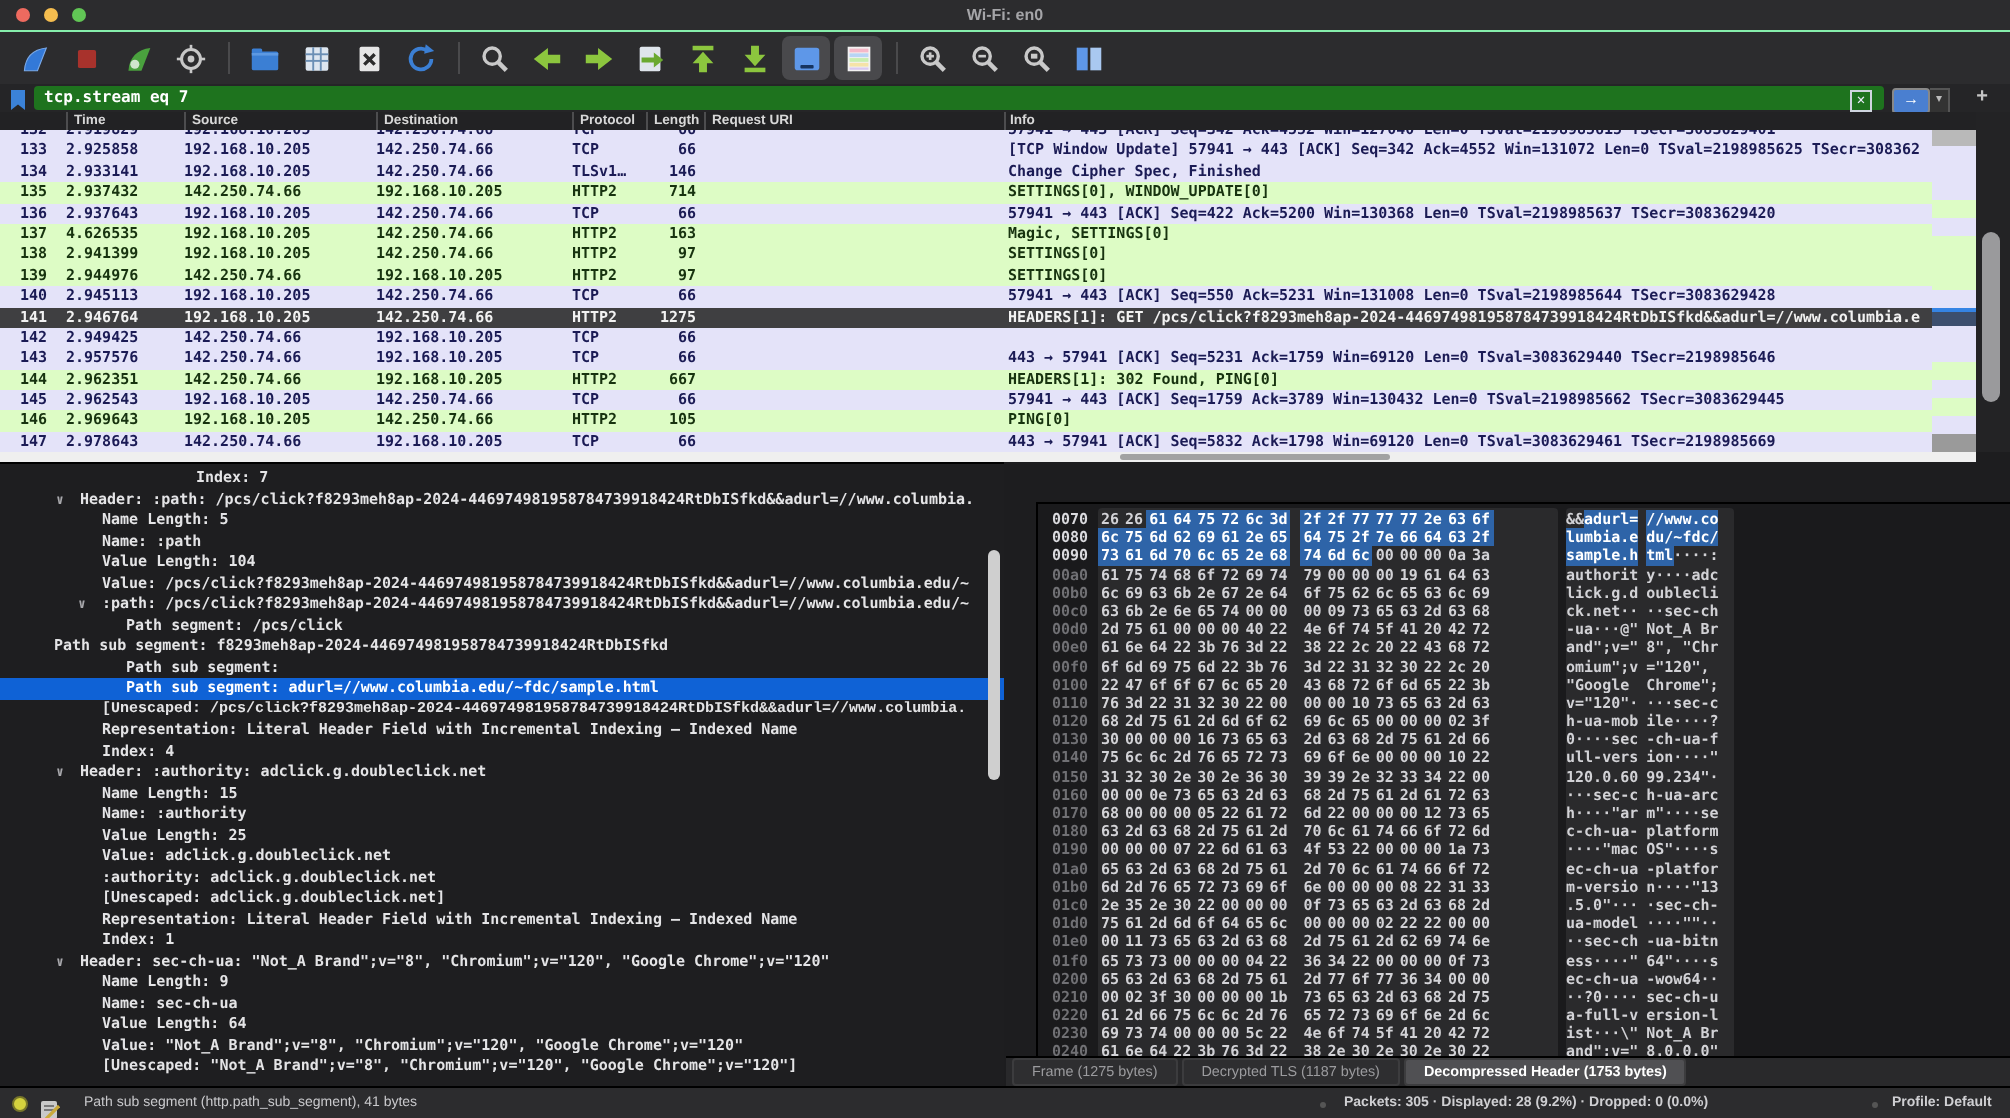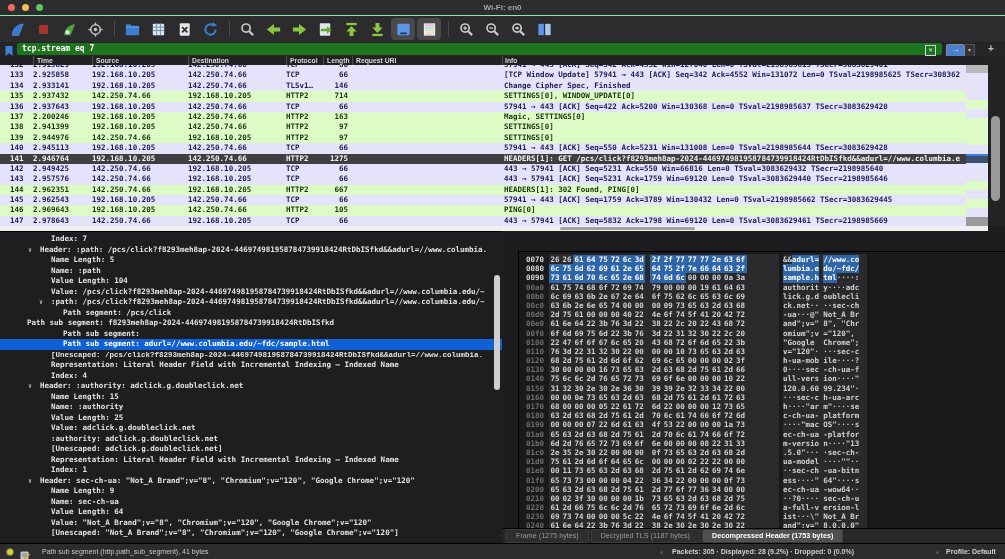--- a/index.html
+++ b/index.html
@@ -262,26 +262,26 @@
       <div class="hcol c5">Length</div>
       <div class="hcol c6">Request URI</div>
       <div class="hcol c7">Info</div>
     </div>
   <div class="pkt-list" id="pkt-list">
       <div class="prow tcp" style="margin-top: -5px;"><div class="pcell c0">132</div><div class="pcell c1">2.919829</div><div class="pcell c2">192.168.10.205</div><div class="pcell c3">142.250.74.66</div><div class="pcell c4">TCP</div><div class="pcell c5">66</div><div class="pcell c6"></div><div class="pcell c7">57941 → 443 [ACK] Seq=342 Ack=4552 Win=127040 Len=0 TSval=2198985615 TSecr=3083629401</div></div>
       <div class="prow tcp"><div class="pcell c0">133</div><div class="pcell c1">2.925858</div><div class="pcell c2">192.168.10.205</div><div class="pcell c3">142.250.74.66</div><div class="pcell c4">TCP</div><div class="pcell c5">66</div><div class="pcell c6"></div><div class="pcell c7">[TCP Window Update] 57941 → 443 [ACK] Seq=342 Ack=4552 Win=131072 Len=0 TSval=2198985625 TSecr=308362</div></div>
       <div class="prow tcp"><div class="pcell c0">134</div><div class="pcell c1">2.933141</div><div class="pcell c2">192.168.10.205</div><div class="pcell c3">142.250.74.66</div><div class="pcell c4">TLSv1…</div><div class="pcell c5">146</div><div class="pcell c6"></div><div class="pcell c7">Change Cipher Spec, Finished</div></div>
       <div class="prow http"><div class="pcell c0">135</div><div class="pcell c1">2.937432</div><div class="pcell c2">142.250.74.66</div><div class="pcell c3">192.168.10.205</div><div class="pcell c4">HTTP2</div><div class="pcell c5">714</div><div class="pcell c6"></div><div class="pcell c7">SETTINGS[0], WINDOW_UPDATE[0]</div></div>
       <div class="prow tcp"><div class="pcell c0">136</div><div class="pcell c1">2.937643</div><div class="pcell c2">192.168.10.205</div><div class="pcell c3">142.250.74.66</div><div class="pcell c4">TCP</div><div class="pcell c5">66</div><div class="pcell c6"></div><div class="pcell c7">57941 → 443 [ACK] Seq=422 Ack=5200 Win=130368 Len=0 TSval=2198985637 TSecr=3083629420</div></div>
-      <div class="prow http"><div class="pcell c0">137</div><div class="pcell c1">2.200246</div><div class="pcell c2">192.168.10.205</div><div class="pcell c3">142.250.74.66</div><div class="pcell c4">HTTP2</div><div class="pcell c5">163</div><div class="pcell c6"></div><div class="pcell c7">Magic, SETTINGS[0]</div></div>
+      <div class="prow http"><div class="pcell c0">137</div><div class="pcell c1">4.626535</div><div class="pcell c2">192.168.10.205</div><div class="pcell c3">142.250.74.66</div><div class="pcell c4">HTTP2</div><div class="pcell c5">163</div><div class="pcell c6"></div><div class="pcell c7">Magic, SETTINGS[0]</div></div>
       <div class="prow http"><div class="pcell c0">138</div><div class="pcell c1">2.941399</div><div class="pcell c2">192.168.10.205</div><div class="pcell c3">142.250.74.66</div><div class="pcell c4">HTTP2</div><div class="pcell c5">97</div><div class="pcell c6"></div><div class="pcell c7">SETTINGS[0]</div></div>
       <div class="prow http"><div class="pcell c0">139</div><div class="pcell c1">2.944976</div><div class="pcell c2">142.250.74.66</div><div class="pcell c3">192.168.10.205</div><div class="pcell c4">HTTP2</div><div class="pcell c5">97</div><div class="pcell c6"></div><div class="pcell c7">SETTINGS[0]</div></div>
       <div class="prow tcp"><div class="pcell c0">140</div><div class="pcell c1">2.945113</div><div class="pcell c2">192.168.10.205</div><div class="pcell c3">142.250.74.66</div><div class="pcell c4">TCP</div><div class="pcell c5">66</div><div class="pcell c6"></div><div class="pcell c7">57941 → 443 [ACK] Seq=550 Ack=5231 Win=131008 Len=0 TSval=2198985644 TSecr=3083629428</div></div>
       <div class="prow sel"><div class="pcell c0">141</div><div class="pcell c1">2.946764</div><div class="pcell c2">192.168.10.205</div><div class="pcell c3">142.250.74.66</div><div class="pcell c4">HTTP2</div><div class="pcell c5">1275</div><div class="pcell c6"></div><div class="pcell c7">HEADERS[1]: GET /pcs/click?f8293meh8ap-2024-446974981958784739918424RtDbISfkd&amp;&amp;adurl=//www.columbia.e</div></div>
-      <div class="prow tcp"><div class="pcell c0">142</div><div class="pcell c1">2.949425</div><div class="pcell c2">142.250.74.66</div><div class="pcell c3">192.168.10.205</div><div class="pcell c4">TCP</div><div class="pcell c5">66</div><div class="pcell c6"></div><div class="pcell c7">443 → 57941 [ACK] Seq=5231 Ack=550 Win=66816 Len=0 TSval=3083629432 TSecr=2198985640</div></div>
+      <div class="prow tcp"><div class="pcell c0">142</div><div class="pcell c1">2.949425</div><div class="pcell c2">142.250.74.66</div><div class="pcell c3">192.168.10.205</div><div class="pcell c4">TCP</div><div class="pcell c5">66</div><div class="pcell c6"></div></div>
       <div class="prow tcp"><div class="pcell c0">143</div><div class="pcell c1">2.957576</div><div class="pcell c2">142.250.74.66</div><div class="pcell c3">192.168.10.205</div><div class="pcell c4">TCP</div><div class="pcell c5">66</div><div class="pcell c6"></div><div class="pcell c7">443 → 57941 [ACK] Seq=5231 Ack=1759 Win=69120 Len=0 TSval=3083629440 TSecr=2198985646</div></div>
       <div class="prow http"><div class="pcell c0">144</div><div class="pcell c1">2.962351</div><div class="pcell c2">142.250.74.66</div><div class="pcell c3">192.168.10.205</div><div class="pcell c4">HTTP2</div><div class="pcell c5">667</div><div class="pcell c6"></div><div class="pcell c7">HEADERS[1]: 302 Found, PING[0]</div></div>
       <div class="prow tcp"><div class="pcell c0">145</div><div class="pcell c1">2.962543</div><div class="pcell c2">192.168.10.205</div><div class="pcell c3">142.250.74.66</div><div class="pcell c4">TCP</div><div class="pcell c5">66</div><div class="pcell c6"></div><div class="pcell c7">57941 → 443 [ACK] Seq=1759 Ack=3789 Win=130432 Len=0 TSval=2198985662 TSecr=3083629445</div></div>
       <div class="prow http"><div class="pcell c0">146</div><div class="pcell c1">2.969643</div><div class="pcell c2">192.168.10.205</div><div class="pcell c3">142.250.74.66</div><div class="pcell c4">HTTP2</div><div class="pcell c5">105</div><div class="pcell c6"></div><div class="pcell c7">PING[0]</div></div>
       <div class="prow tcp"><div class="pcell c0">147</div><div class="pcell c1">2.978643</div><div class="pcell c2">142.250.74.66</div><div class="pcell c3">192.168.10.205</div><div class="pcell c4">TCP</div><div class="pcell c5">66</div><div class="pcell c6"></div><div class="pcell c7">443 → 57941 [ACK] Seq=5832 Ack=1798 Win=69120 Len=0 TSval=3083629461 TSecr=2198985669</div></div>
     </div>
   <div class="minimap" id="minimap">
       <div class="mstripe" style="height: 8px; background: rgb(185, 185, 185);"></div>
       <div class="mstripe" style="height: 9px; background: rgb(228, 227, 249);"></div>
       <div class="mstripe" style="height: 9px; background: rgb(228, 227, 249);"></div>
@@ -302,21 +302,21 @@
       <div class="mstripe" style="height: 10px; background: rgb(154, 154, 154);"></div>
     </div>
   <div class="v-scroll">
     <div class="v-thumb"></div>
   </div>
   <div class="h-scroll">
     <div class="h-thumb"></div>
   </div>
 
   <div class="detail-pane" id="detail-pane">
-      <div class="dline" style="padding-left: 51px;"><span>Index: 7</span></div>
+      <div class="dline" style="padding-left: 51px; margin-left: 47px;"><span>Index: 7</span></div>
       <div class="dline" style="padding-left: 40px;"><span class="chev" style="left: 28px;">∨</span><span>Header: :path: /pcs/click?f8293meh8ap-2024-446974981958784739918424RtDbISfkd&amp;&amp;adurl=//www.columbia.</span></div>
       <div class="dline" style="padding-left: 51px;"><span>Name Length: 5</span></div>
       <div class="dline" style="padding-left: 51px;"><span>Name: :path</span></div>
       <div class="dline" style="padding-left: 51px;"><span>Value Length: 104</span></div>
       <div class="dline" style="padding-left: 51px;"><span>Value: /pcs/click?f8293meh8ap-2024-446974981958784739918424RtDbISfkd&amp;&amp;adurl=//www.columbia.edu/~</span></div>
       <div class="dline" style="padding-left: 51px;"><span class="chev" style="left: 39px;">∨</span><span>:path: /pcs/click?f8293meh8ap-2024-446974981958784739918424RtDbISfkd&amp;&amp;adurl=//www.columbia.edu/~</span></div>
       <div class="dline" style="padding-left: 63px;"><span>Path segment: /pcs/click</span></div>
       <div class="dline" style="padding-left: 27px;"><span>Path sub segment: f8293meh8ap-2024-446974981958784739918424RtDbISfkd</span></div>
       <div class="dline" style="padding-left: 63px;"><span>Path sub segment:</span></div>
       <div class="dline sel" style="padding-left: 63px;"><span>Path sub segment: adurl=//www.columbia.edu/~fdc/sample.html</span></div>

